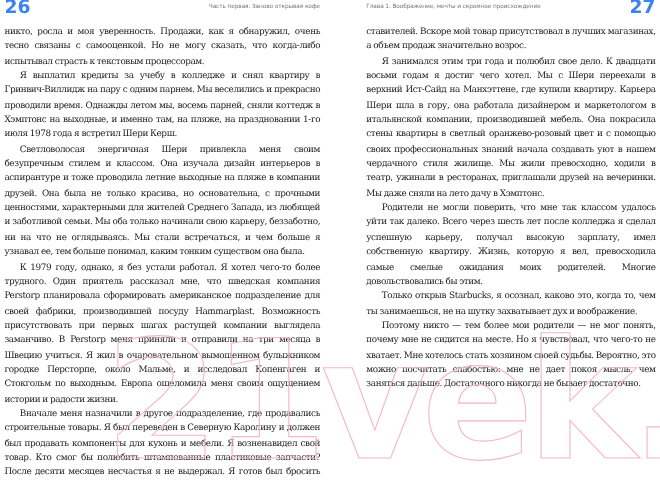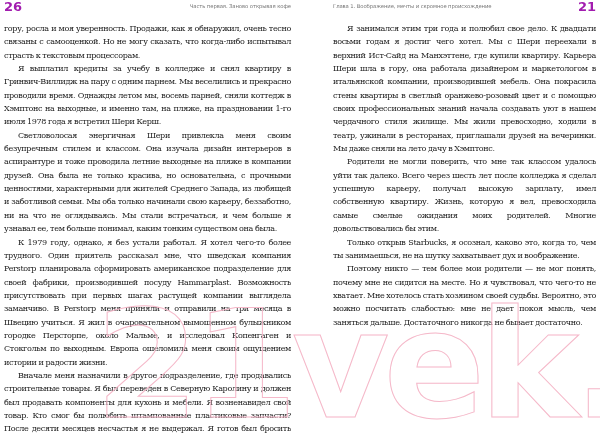--- a/index.html
+++ b/index.html
@@ -1,50 +1,51 @@
 <!DOCTYPE html>
 <html><head>
 <meta charset="utf-8">
 <style>
   html, body { margin:0; padding:0; }
   body { width:600px; height:438px; background:#ffffff; position:relative; overflow:hidden; font-family:"DejaVu Serif", serif; color:#1a1a1a; }
   .page { position:absolute; top:0; width:300px; height:438px; box-sizing:border-box; }
   .left { left:0; padding:0 9px 0 4px; }
   .right { left:300px; padding:0 4px 0 33px; }
   .header { height:16px; display:flex; align-items:flex-start; justify-content:space-between; margin-bottom:6px; }
-  .pnum { font-family:"DejaVu Sans", sans-serif; font-weight:bold; font-size:13px; line-height:14px; color:#a21caf; }
+  .pnum { font-family:"DejaVu Sans", sans-serif; font-weight:bold; font-size:17px; line-height:14px; color:#3b82f6; }
   .running { font-family:"DejaVu Sans", sans-serif; font-size:5.3px; color:#777; line-height:10px; margin-top:1px; letter-spacing:-0.1px; }
   .body p { margin:0; font-size:8.05px; line-height:13.35px; text-align:justify; letter-spacing:-0.35px; word-spacing:-0.3px; }
   .body p.indent { text-indent:14px; }
   .watermark { position:absolute; left:95px; top:290px; font-family:"DejaVu Sans", sans-serif; font-weight:bold; font-size:150px; line-height:150px; color:transparent; -webkit-text-stroke:1px #f5b8c9; letter-spacing:-6px; pointer-events:none; white-space:nowrap; }
 </style>
 </head>
 <body>
 
 <div class="page left">
   <div class="header">
     <span class="pnum">26</span>
     <span class="running">Часть первая. Заново открывая кофе</span>
   </div>
   <div class="body">
-    <p>гору, росла и моя уверенность. Продажи, как я обнаружил, очень тесно связаны с самооценкой. Но не могу сказать, что когда-либо испытывал страсть к текстовым процессорам.</p>
+    <p>никто, росла и моя уверенность. Продажи, как я обнаружил, очень тесно связаны с самооценкой. Но не могу сказать, что когда-либо испытывал страсть к текстовым процессорам.</p>
     <p class="indent">Я выплатил кредиты за учебу в колледже и снял квартиру в Гринвич-Виллидж на пару с одним парнем. Мы веселились и прекрасно проводили время. Однажды летом мы, восемь парней, сняли коттедж в Хэмптонс на выходные, и именно там, на пляже, на праздновании 1-го июля 1978 года я встретил Шери Керш.</p>
     <p class="indent">Светловолосая энергичная Шери привлекла меня своим безупречным стилем и классом. Она изучала дизайн интерьеров в аспирантуре и тоже проводила летние выходные на пляже в компании друзей. Она была не только красива, но основательна, с прочными ценностями, характерными для жителей Среднего Запада, из любящей и заботливой семьи. Мы оба только начинали свою карьеру, беззаботно, ни на что не оглядываясь. Мы стали встречаться, и чем больше я узнавал ее, тем больше понимал, каким тонким существом она была.</p>
     <p class="indent">К 1979 году, однако, я без устали работал. Я хотел чего-то более трудного. Один приятель рассказал мне, что шведская компания Perstorp планировала сформировать американское подразделение для своей фабрики, производившей посуду Hammarplast. Возможность присутствовать при первых шагах растущей компании выглядела заманчиво. В Perstorp меня приняли и отправили на три месяца в Швецию учиться. Я жил в очаровательном вымощенном булыжником городке Персторпе, около Мальме, и исследовал Копенгаген и Стокгольм по выходным. Европа ошеломила меня своим ощущением истории и радости жизни.</p>
     <p class="indent">Вначале меня назначили в другое подразделение, где продавались строительные товары. Я был переведен в Северную Каролину и должен был продавать компоненты для кухонь и мебели. Я возненавидел свой товар. Кто смог бы полюбить штампованные пластиковые запчасти? После десяти месяцев несчастья я не выдержал. Я готов был бросить все и пойти в школу актерского мастерства, куда угодно, лишь бы вернуться в Нью-Йорк и к Шери.</p>
 
   </div>
 </div>
 
 <div class="page right">
   <div class="header">
     <span class="running">Глава 1. Воображение, мечты и скромное происхождение</span>
-    <span class="pnum">21</span>
+    <span class="pnum">27</span>
   </div>
   <div class="body">
+    <p>ставителей. Вскоре мой товар присутствовал в лучших магазинах, а объем продаж значительно возрос.</p>
     <p class="indent">Я занимался этим три года и полюбил свое дело. К двадцати восьми годам я достиг чего хотел. Мы с Шери переехали в верхний Ист-Сайд на Манхэттене, где купили квартиру. Карьера Шери шла в гору, она работала дизайнером и маркетологом в итальянской компании, производившей мебель. Она покрасила стены квартиры в светлый оранжево-розовый цвет и с помощью своих профессиональных знаний начала создавать уют в нашем чердачного стиля жилище. Мы жили превосходно, ходили в театр, ужинали в ресторанах, приглашали друзей на вечеринки. Мы даже сняли на лето дачу в Хэмптонс.</p>
     <p class="indent">Родители не могли поверить, что мне так классом удалось уйти так далеко. Всего через шесть лет после колледжа я сделал успешную карьеру, получал высокую зарплату, имел собственную квартиру. Жизнь, которую я вел, превосходила самые смелые ожидания моих родителей. Многие довольствовались бы этим.</p>
     <p class="indent">Только открыв Starbucks, я осознал, каково это, когда то, чем ты занимаешься, не на шутку захватывает дух и воображение.</p>
     <p class="indent">Поэтому никто — тем более мои родители — не мог понять, почему мне не сидится на месте. Но я чувствовал, что чего-то не хватает. Мне хотелось стать хозяином своей судьбы. Вероятно, это можно посчитать слабостью: мне не дает покоя мысль, чем заняться дальше. Достаточного никогда не бывает достаточно.</p>
   </div>
 </div>
 
 <div class="watermark">21vek.by</div>
 
 </body></html>

